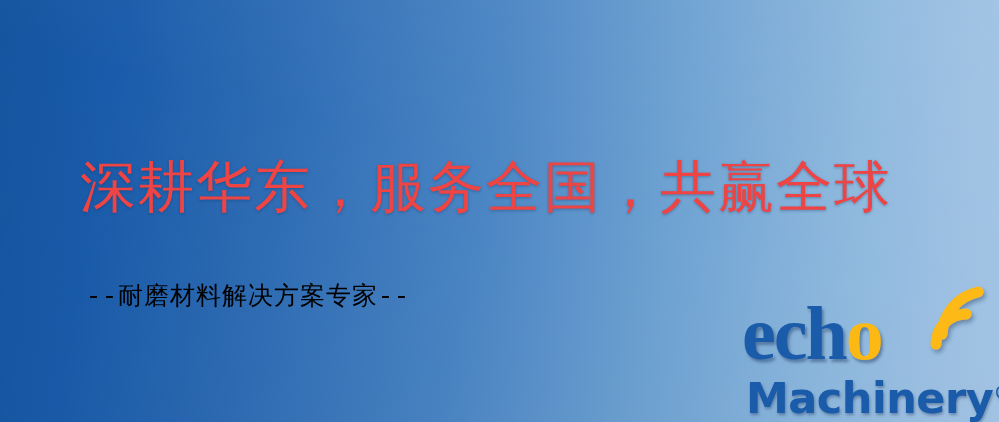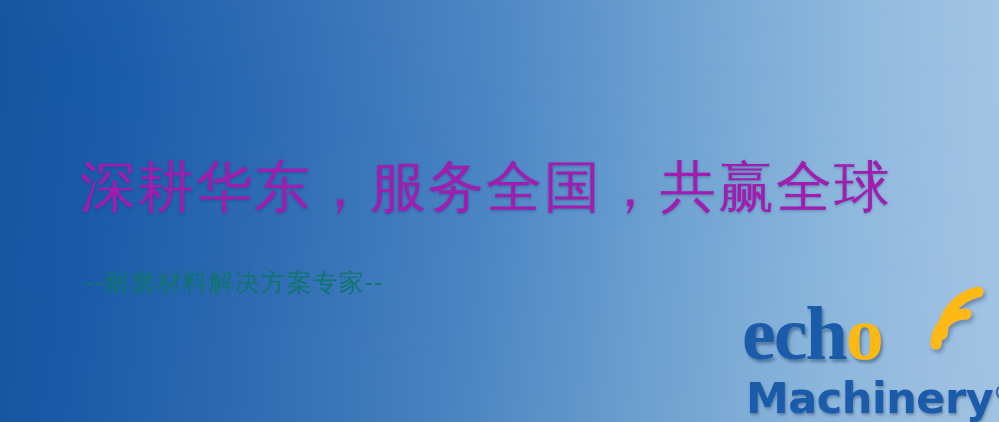--- a/index.html
+++ b/index.html
@@ -40,35 +40,35 @@
   }
 
   
   #headline {
     position: absolute;
     left: 80px;
     top: 152px;
     font-family: "Liberation Serif", "DejaVu Serif", serif;
     font-size: 56px;
     line-height: 70px;
-    color: #a21caf;
+    color: #ef4444;
     letter-spacing: 2px;
     white-space: nowrap;
     text-shadow: 0 1px 3px rgba(10,45,95,0.35);
   }
 
   
   #subtitle {
     position: absolute;
     left: 86px;
-    top: 266px;
-    font-family: Liberation Sans, sans-serif;
+    top: 282px;
+    font-family: Liberation Mono, monospace;
     font-size: 25px;
     line-height: 32px;
-    color: #0f766e;
+    color: #000000;
     letter-spacing: 1px;
     white-space: nowrap;
   }
 
   
   #logo {
     position: absolute;
     left: 742px;
     top: 294px;
     width: 252px;

